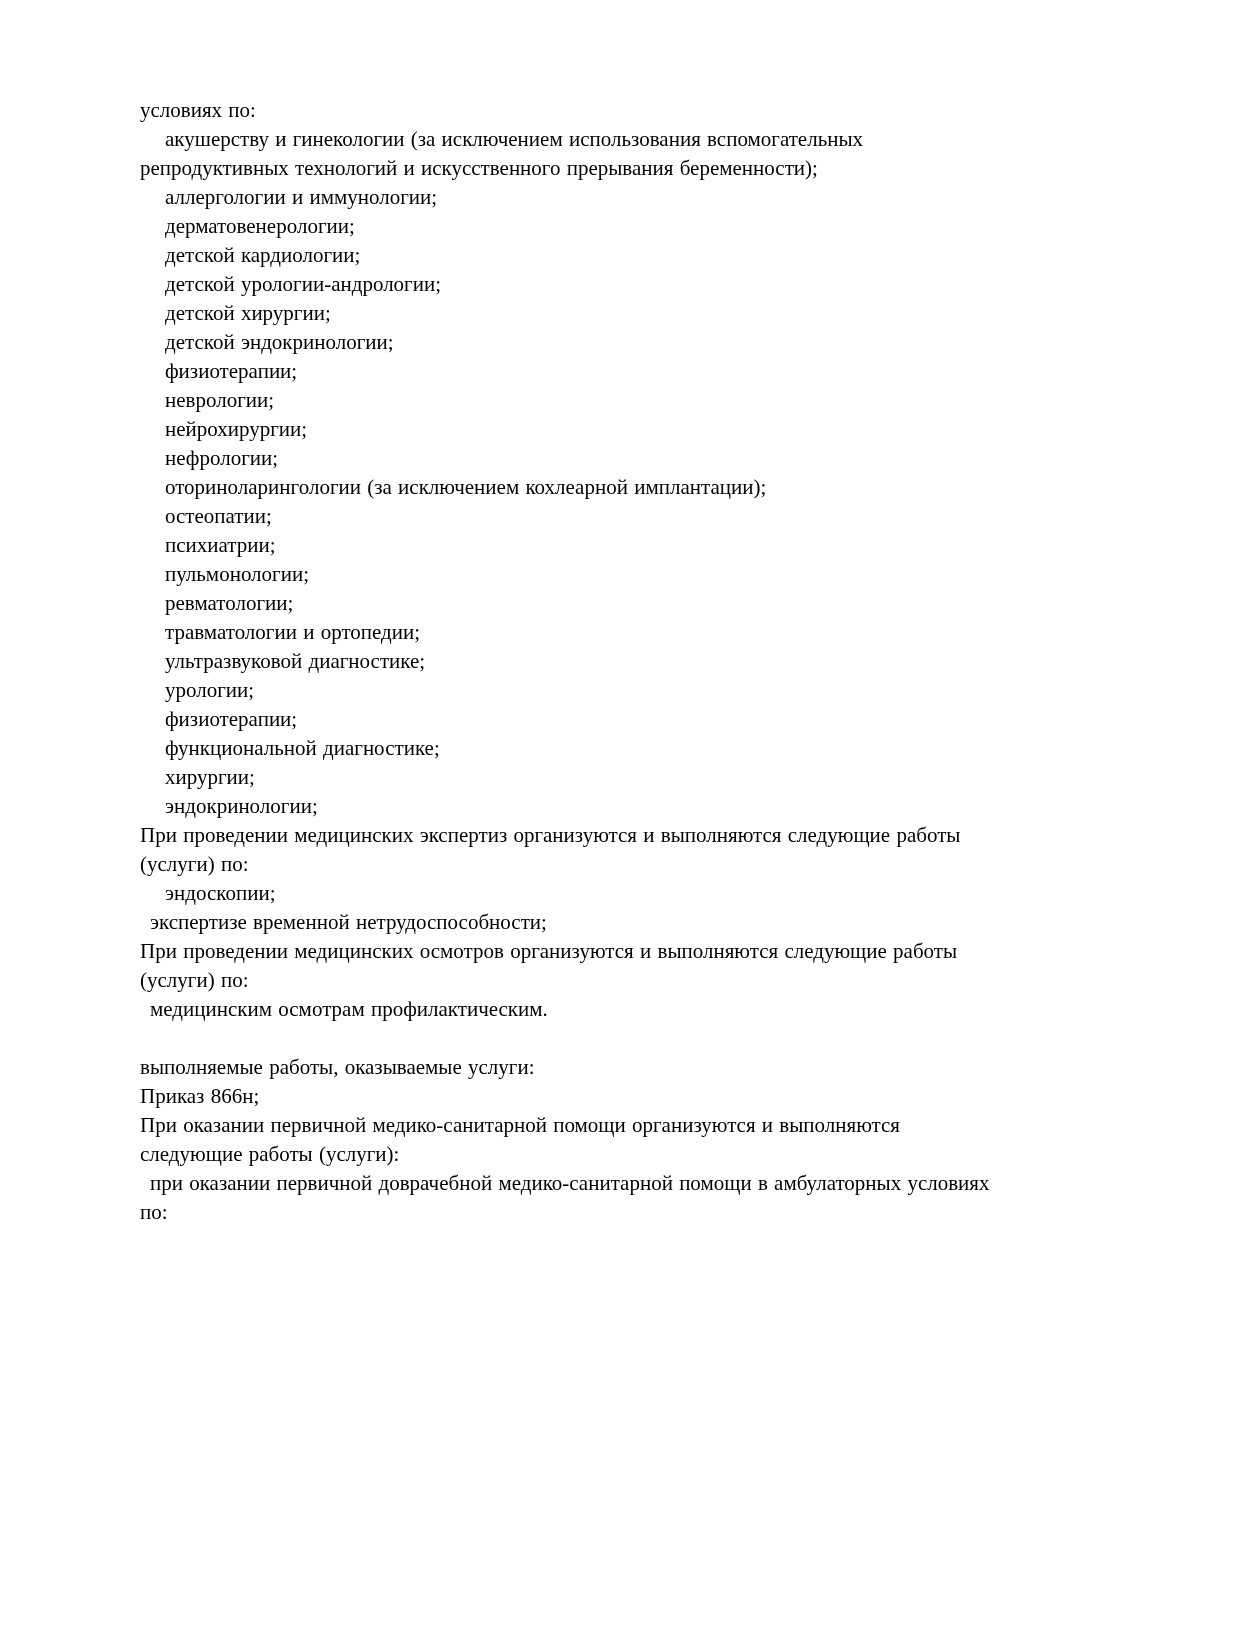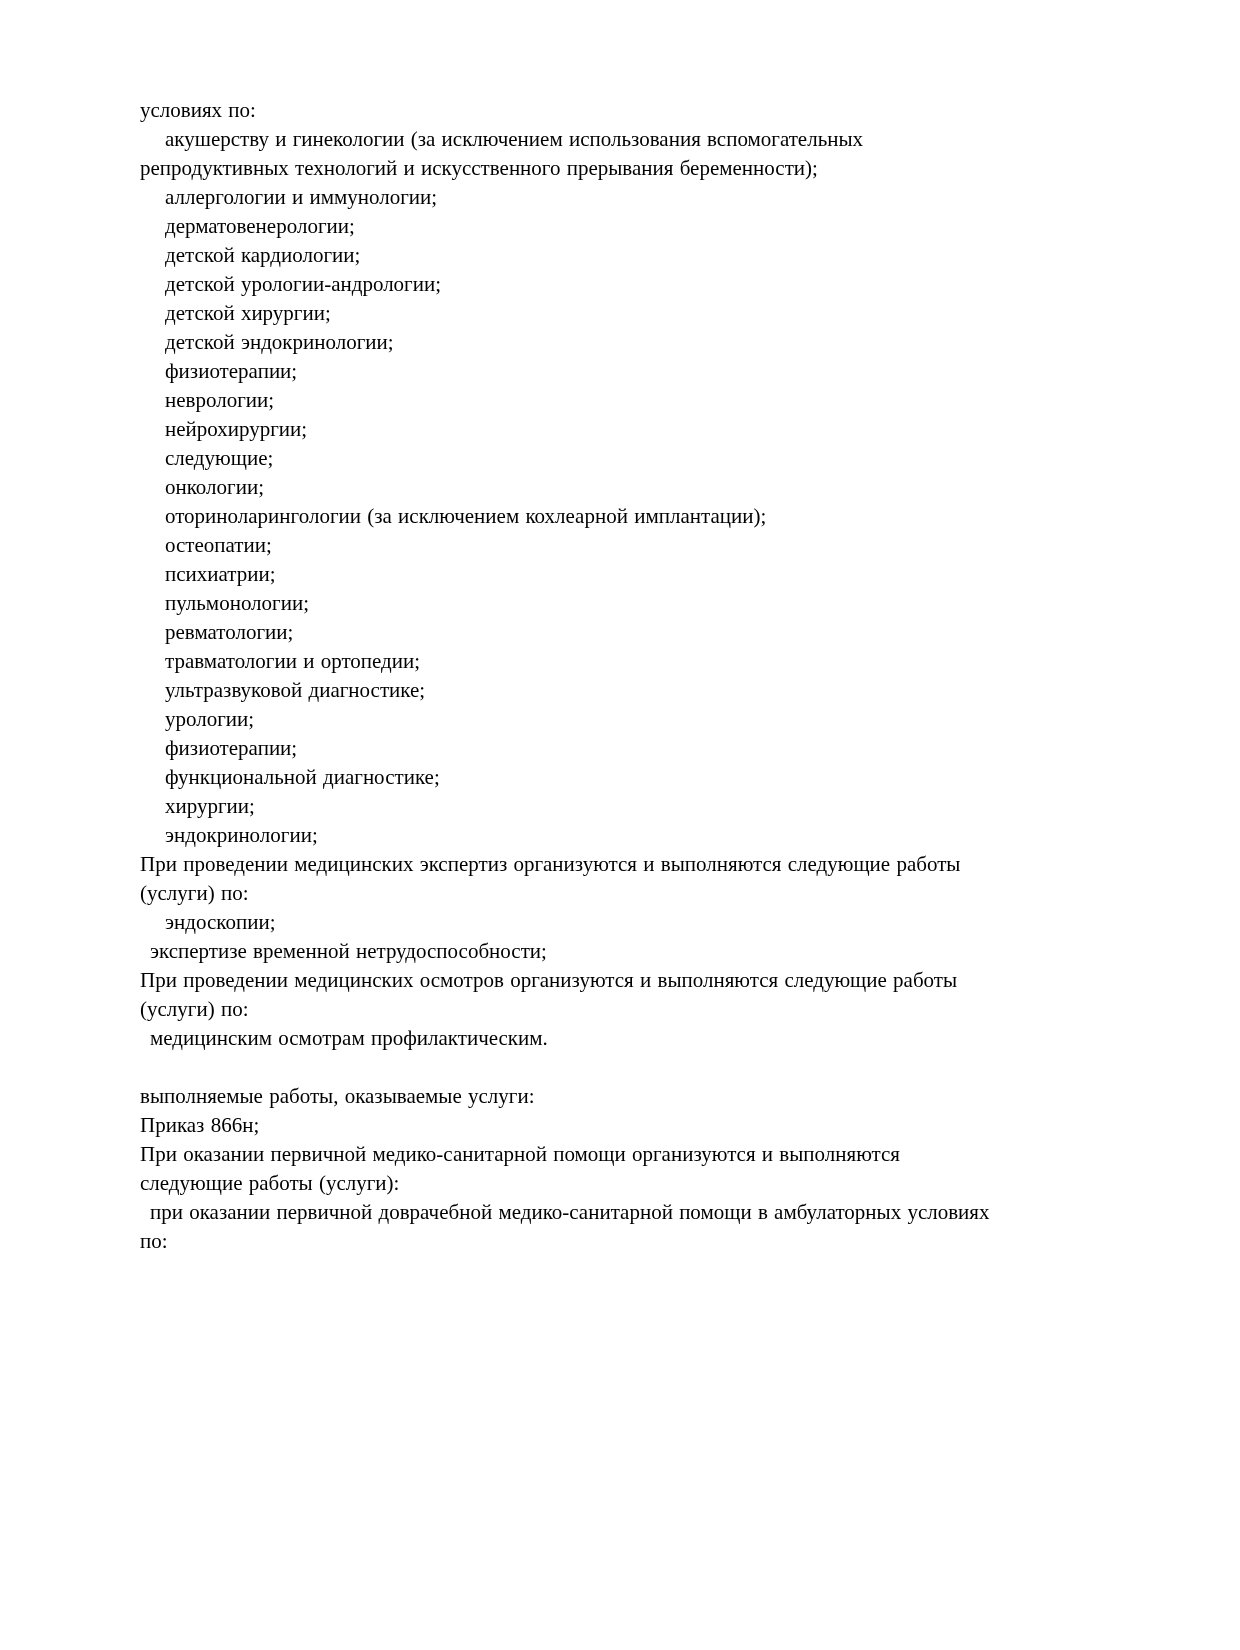--- a/index.html
+++ b/index.html
@@ -44,22 +44,21 @@
       <p class="para indent-list">акушерству и гинекологии (за исключением использования вспомогательных репродуктивных технологий и искусственного прерывания беременности);</p>
       <p class="para indent-list">аллергологии и иммунологии;</p>
       <p class="para indent-list">дерматовенерологии;</p>
       <p class="para indent-list">детской кардиологии;</p>
       <p class="para indent-list">детской урологии-андрологии;</p>
       <p class="para indent-list">детской хирургии;</p>
       <p class="para indent-list">детской эндокринологии;</p>
       <p class="para indent-list">физиотерапии;</p>
       <p class="para indent-list">неврологии;</p>
       <p class="para indent-list">нейрохирургии;</p>
-      <p class="para indent-list">следующие;</p>
-      <p class="para indent-list">онкологии;</p>
+      <p class="para indent-list">нефрологии;</p>
       <p class="para indent-list">оториноларингологии (за исключением кохлеарной имплантации);</p>
       <p class="para indent-list">остеопатии;</p>
       <p class="para indent-list">психиатрии;</p>
       <p class="para indent-list">пульмонологии;</p>
       <p class="para indent-list">ревматологии;</p>
       <p class="para indent-list">травматологии и ортопедии;</p>
       <p class="para indent-list">ультразвуковой диагностике;</p>
       <p class="para indent-list">урологии;</p>
       <p class="para indent-list">физиотерапии;</p>
       <p class="para indent-list">функциональной диагностике;</p>

